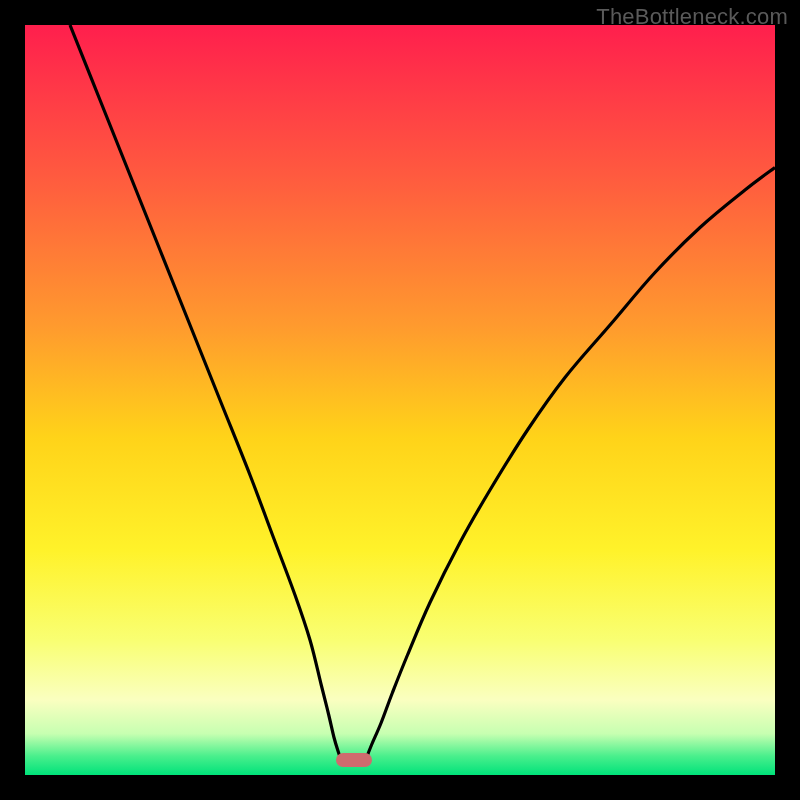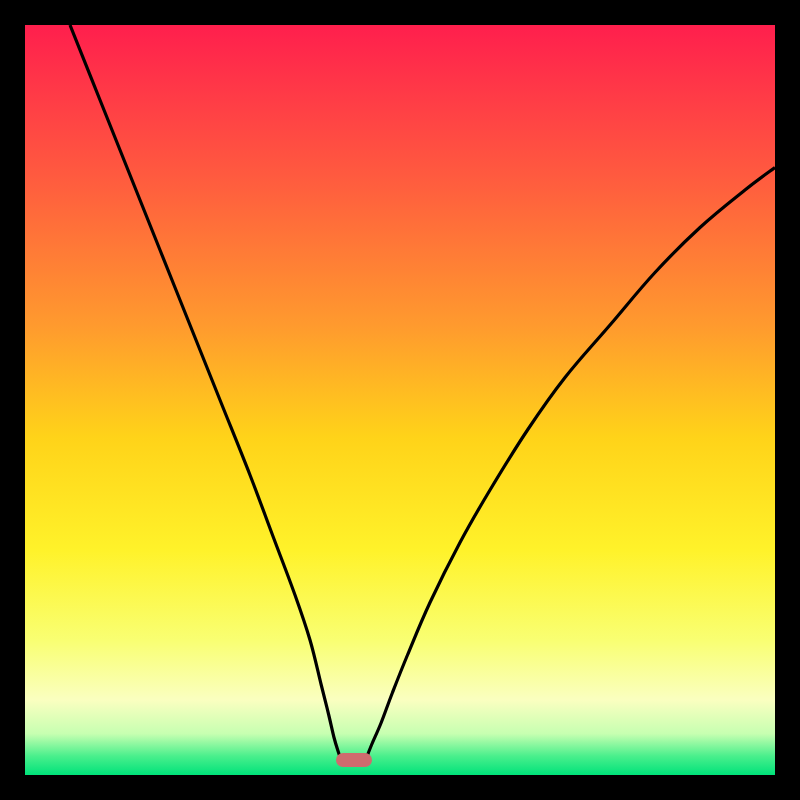--- a/index.html
+++ b/index.html
@@ -47,20 +47,21 @@
     border-radius: 7px;
     background: #cf6b6e;
     transform: translate(-50%, -50%);
   }
 </style>
 </head>
 <body>
 
 <div class="frame">
 
+  <div class="watermark">TheBottleneck.com</div>
 
   <div class="plot">
 
     <svg id="bg-svg" width="750" height="750" viewBox="0 0 750 750" preserveAspectRatio="none">
       <defs>
         <linearGradient id="grad" x1="0" y1="0" x2="0" y2="1">
             <stop offset="0%" stop-color="#ff1f4d"></stop>
             <stop offset="20%" stop-color="#ff5a3f"></stop>
             <stop offset="40%" stop-color="#ff9a2e"></stop>
             <stop offset="55.00000000000001%" stop-color="#ffd319"></stop>

